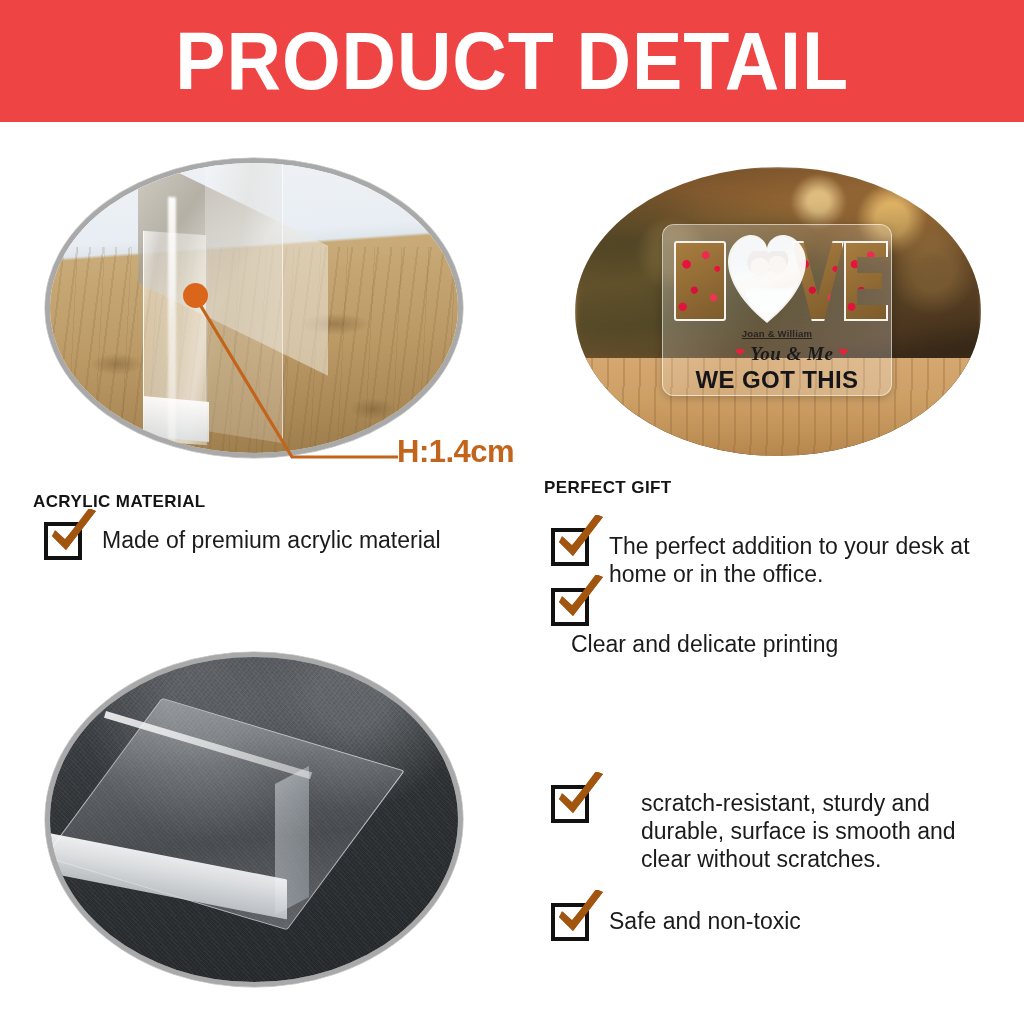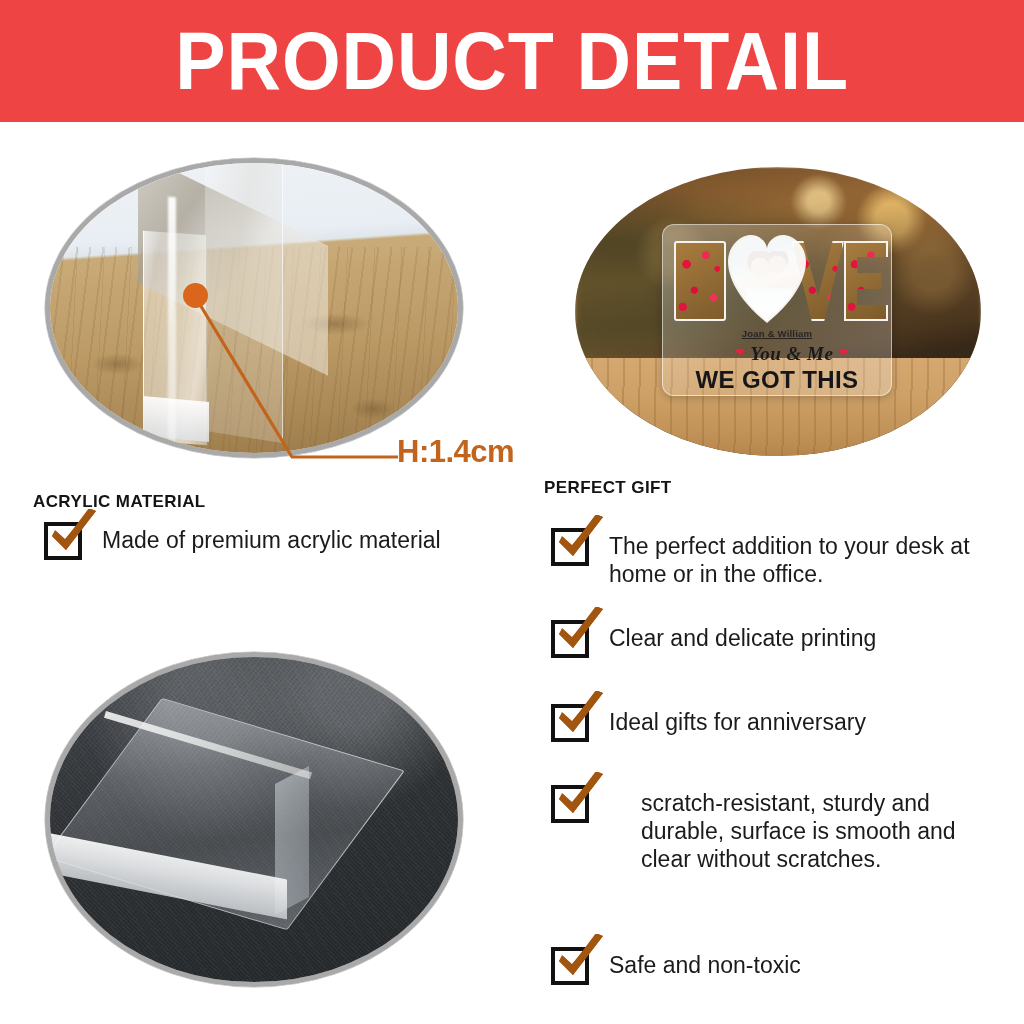--- a/index.html
+++ b/index.html
@@ -284,24 +284,24 @@
   .b-text{
     margin-left:20px;
     font-size:23px; line-height:28px; color:#1b1b1b;
     font-weight:400;
     padding-top:4px;
   }
 
   #b-acrylic-0{ left:44px;  top:522px; width:470px; }
 
   #b-gift-0{ left:551px; top:528px; width:460px; }
-  #b-gift-1{ left:551px; top:620px; width:460px; }
+  #b-gift-1{ left:551px; top:588px; width:460px;flex-direction:column; }
   #b-gift-2{ left:551px; top:704px; width:460px; }
   #b-gift-3{ left:551px; top:785px; width:460px;gap:32px; }
-  #b-gift-4{ left:551px; top:903px; width:460px;margin-top:44px; }
+  #b-gift-4{ left:551px; top:903px; width:460px; }
 </style>
 </head>
 <body>
 
 <div class="page">
 
   <div class="banner">
     <div class="banner-title">PRODUCT DETAIL</div>
   </div>
 
@@ -391,29 +391,20 @@
   <div class="bullet" id="b-gift-1">
     <div class="cbox">
       <svg class="tick" viewBox="0 0 56 52">
         <path d="M6 27 L20 41 L50 2 L44 0 L19 30 L10 22 Z" fill="#A2550F"></path>
         <path d="M6 27 L20 41 L50 2 L43 -1 L19 31 L9 21 Z" fill="#A2550F"></path>
       </svg>
     </div>
     <div class="b-text">Clear and delicate printing</div>
   </div>
 
-  <div class="bullet" id="b-gift-2">
-    <div class="cbox">
-      <svg class="tick" viewBox="0 0 56 52">
-        <path d="M6 27 L20 41 L50 2 L44 0 L19 30 L10 22 Z" fill="#A2550F"></path>
-        <path d="M6 27 L20 41 L50 2 L43 -1 L19 31 L9 21 Z" fill="#A2550F"></path>
-      </svg>
-    </div>
-    <div class="b-text">Ideal gifts for anniversary</div>
-  </div>
 
   <div class="bullet" id="b-gift-3">
     <div class="cbox">
       <svg class="tick" viewBox="0 0 56 52">
         <path d="M6 27 L20 41 L50 2 L44 0 L19 30 L10 22 Z" fill="#A2550F"></path>
         <path d="M6 27 L20 41 L50 2 L43 -1 L19 31 L9 21 Z" fill="#A2550F"></path>
       </svg>
     </div>
     <div class="b-text">scratch-resistant, sturdy and durable, surface is smooth and clear without scratches.</div>
   </div>

